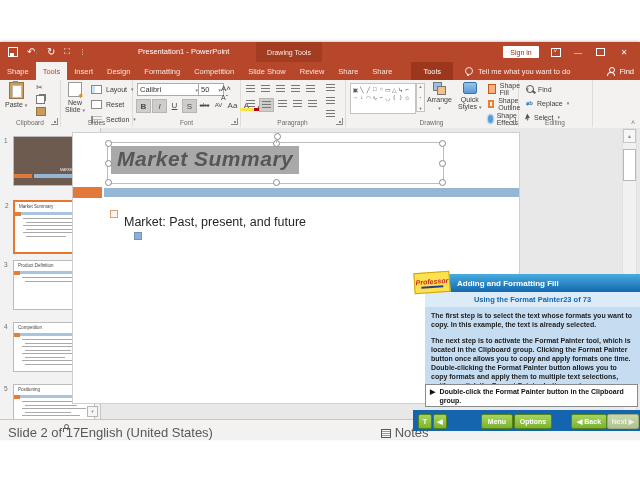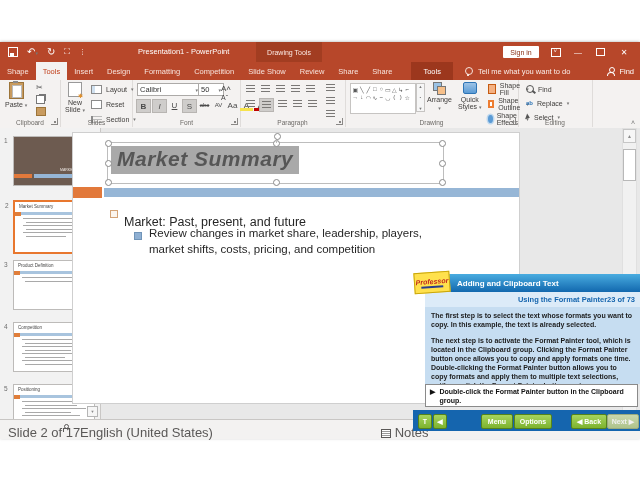--- a/index.html
+++ b/index.html
@@ -101,21 +101,21 @@
   .notes-ic{width:8px;height:7px;border:1px solid #5A5857;background:repeating-linear-gradient(#fff 0 1px,#999 1px 2px);}
   
   #overlay{position:absolute;left:413px;top:272px;width:227px;height:159px;z-index:40;font-family:"Liberation Sans",sans-serif;}
   #ov-head{position:absolute;left:12px;right:0;top:2px;height:18px;background:linear-gradient(#49ACE0,#1268AE);
            color:#fff;font-size:8px;font-weight:bold;display:flex;align-items:center;padding-left:32px;}
   #ov-logo{position:absolute;left:1px;top:0;width:34px;height:19px;background:#FFE14D;border:1px solid #C9A60B;
            transform:rotate(-4deg);z-index:2;display:flex;flex-direction:column;align-items:center;justify-content:center;}
   #ov-logo .p1{font-size:7px;font-weight:bold;font-style:italic;color:#C22A1E;line-height:7px;}
   #ov-logo .p2{width:22px;height:2px;background:#2B3F8C;margin-top:1px;}
   #ov-sub{position:absolute;left:12px;right:0;top:20px;height:15px;background:#DCEBF8;display:flex;align-items:center;
-          justify-content:flex-end;padding:0 5px;font-size:7.5px;font-weight:bold;color:#1565AE;}
+          justify-content:center;padding:0 5px;font-size:7.5px;font-weight:bold;color:#1565AE;}
   #ov-body{position:absolute;left:12px;right:0;top:35px;height:77px;background:#C6DDF1;padding:4px 6px;box-sizing:border-box;
            font-size:7px;font-weight:bold;color:#1c1c1c;line-height:9px;}
   #ov-body p{margin:0 0 7px 0;}
   #ov-instr{position:absolute;left:12px;right:2px;top:112px;height:23px;background:#fff;border:1px solid #8A8A8A;
             display:flex;align-items:flex-start;gap:4px;padding:3px 4px;box-sizing:border-box;}
   .instr-arrow{color:#F5B800;font-size:9px;line-height:8px;}
   #ov-instr span{font-size:7px;font-weight:bold;color:#111;line-height:8.5px;}
   #ov-bar{position:absolute;left:0;right:0;top:138px;height:21px;background:#1565AE;}
   .gbtn{position:absolute;top:4px;height:13px;background:linear-gradient(#A6D45E,#7DB32E);border:1px solid #55831B;
         border-radius:2px;color:#fff;font-size:7px;font-weight:bold;display:flex;align-items:center;justify-content:center;}
@@ -438,21 +438,20 @@
           <span class="hdl" style="left:165px;bottom:-3px;"></span>
           <span class="hdl" style="right:-3px;bottom:-3px;"></span>
           <span id="rot-stem"></span>
           <span id="rotator"></span>
         </div>
         <div id="accent-orange"></div>
         <div id="accent-blue"></div>
         <span class="b1sq"></span>
         <div id="bullet1">Market: Past, present, and future</div>
         <span class="b2sq"></span>
-        <div id="bullet2">Review changes in market share, leadership, players, market shifts, costs, pricing, and competition</div>
       </div>
 
       <div id="scroll">
         <span class="sc-btn" style="top:0;">▲</span>
         <span class="sc-thumb"></span>
       </div>
     </div>
 
     <div id="status">
       <span class="st" style="left:8px;">Slide 2 of 17</span>
@@ -464,21 +463,21 @@
       </span>
     </div>
   </div>
 
   <div id="overlay">
     <div id="ov-logo">
       <span class="p1">Professor</span>
         <span class="p2"></span>
     </div>
     <div id="ov-head">
-      <span>Adding and Clipboard Text</span>
+      <span>Adding and Formatting Fill</span>
     </div>
     <div id="ov-sub">
       <span>Using the Format Painter</span>
       <span>23 of 73</span>
     </div>
     <div id="ov-body">
       <p>The first step is to select the text whose formats you want to copy. In this example, the text is already selected.</p>
       <p>The next step is to activate the Format Painter tool, which is located in the Clipboard group. Clicking the Format Painter button once allows you to copy and apply formats one time. Double-clicking the Format Painter button allows you to copy formats and apply them to multiple text selections, until you click the Format Painter button again.</p>
     </div>
     <div id="ov-instr">

